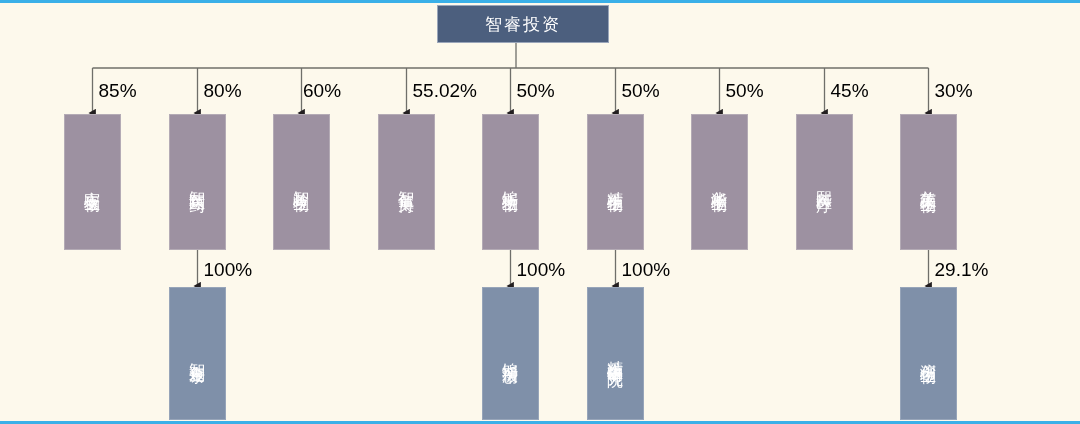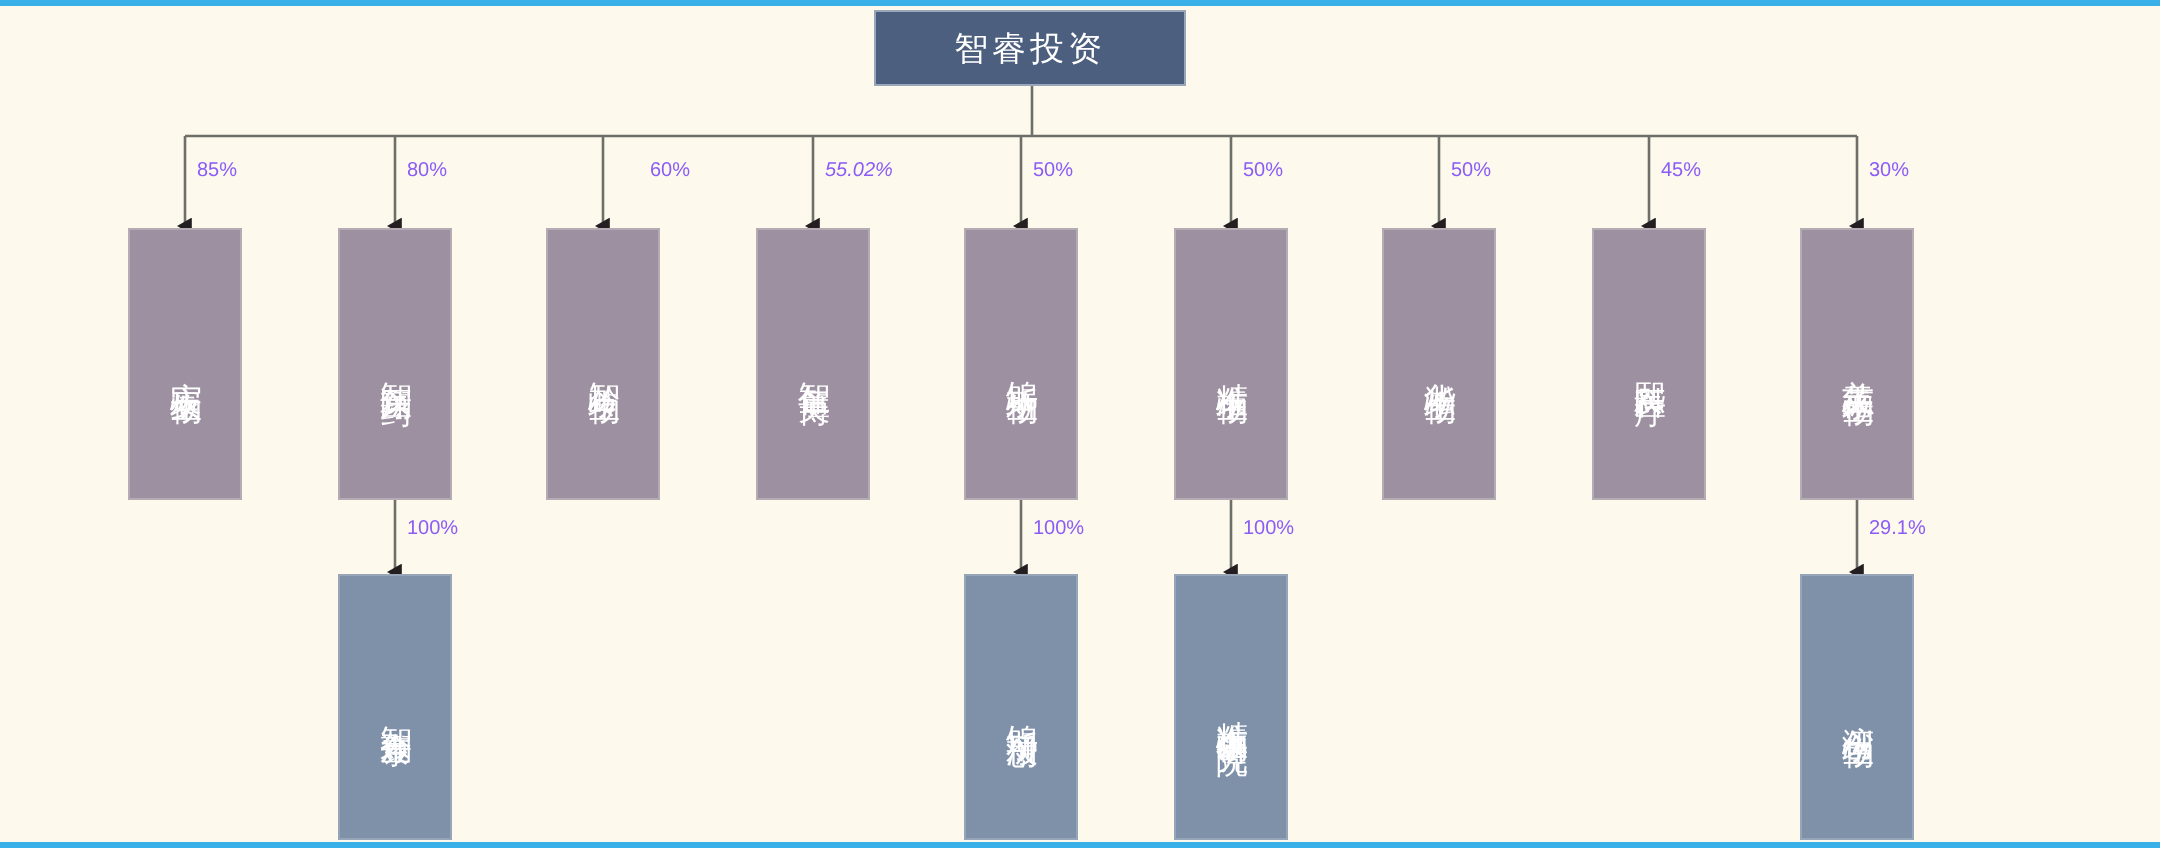--- a/index.html
+++ b/index.html
@@ -62,22 +62,22 @@
     max-height:118px;
     color:#ffffff;
     font-family:"Liberation Serif", serif;
   }
   .vlabel.two-col{ max-height:104px; }
 
   
   .pct{
     position:absolute;
     font-family:"Liberation Sans", sans-serif;
-    font-size:10px;
-    color:#8b5cf6;
+    font-size:19px;
+    color:#000000;
     white-space:nowrap;
   }
 </style>
 </head>
 <body>
 
 <div id="canvas">
 
   <div class="edge-top"></div>
   <div class="edge-bottom"></div>
@@ -101,21 +101,21 @@
         <path d="M824.5,68 L824.5,113" marker-end="url(#arrow)"></path>
         <path d="M928.5,68 L928.5,113" marker-end="url(#arrow)"></path>
         <path d="M197.5,250 L197.5,286" marker-end="url(#arrow)"></path>
         <path d="M510.5,250 L510.5,286" marker-end="url(#arrow)"></path>
         <path d="M615.5,250 L615.5,286" marker-end="url(#arrow)"></path>
         <path d="M928.5,250 L928.5,286" marker-end="url(#arrow)"></path>
       </g>
   </svg>
 
   <div id="nodes">
-      <div class="node root" style="left: 437px; top: 5px; width: 156px; height: 38px;">
+      <div class="node root" style="left: 437px; top: 5px; width: 172px; height: 38px;">
         <span>智睿投资</span>
       </div>
       <div class="node lvl1" style="left: 64px; top: 114px; width: 57px; height: 136px;">
         <span class="vlabel">宸安生物</span>
       </div>
       <div class="node lvl1" style="left: 169px; top: 114px; width: 57px; height: 136px;">
         <span class="vlabel">智翔医药</span>
       </div>
       <div class="node lvl1" style="left: 273px; top: 114px; width: 57px; height: 136px;">
         <span class="vlabel">智岭生物</span>
@@ -147,22 +147,22 @@
       <div class="node lvl2" style="left: 587px; top: 287px; width: 57px; height: 133px;">
         <span class="vlabel two-col">精准生物研究院</span>
       </div>
       <div class="node lvl2" style="left: 900px; top: 287px; width: 57px; height: 133px;">
         <span class="vlabel">湾创生物</span>
       </div>
     </div>
   <div id="labels">
       <div class="pct" style="left: 98.5px; top: 80px;">85%</div>
       <div class="pct" style="left: 203.5px; top: 80px;">80%</div>
-      <div class="pct" style="left: 325px; top: 80px;">60%</div>
-      <div class="pct" style="left: 412.5px; top: 80px; font-style: italic;">55.02%</div>
+      <div class="pct" style="left: 303px; top: 80px;">60%</div>
+      <div class="pct" style="left: 412.5px; top: 80px;">55.02%</div>
       <div class="pct" style="left: 516.5px; top: 80px;">50%</div>
       <div class="pct" style="left: 621.5px; top: 80px;">50%</div>
       <div class="pct" style="left: 725.5px; top: 80px;">50%</div>
       <div class="pct" style="left: 830.5px; top: 80px; text-align: center;">45%</div>
       <div class="pct" style="left: 934.5px; top: 80px;">30%</div>
       <div class="pct" style="left: 203.5px; top: 259px;">100%</div>
       <div class="pct" style="left: 516.5px; top: 259px;">100%</div>
       <div class="pct" style="left: 621.5px; top: 259px;">100%</div>
       <div class="pct" style="left: 934.5px; top: 259px;">29.1%</div>
     </div>

